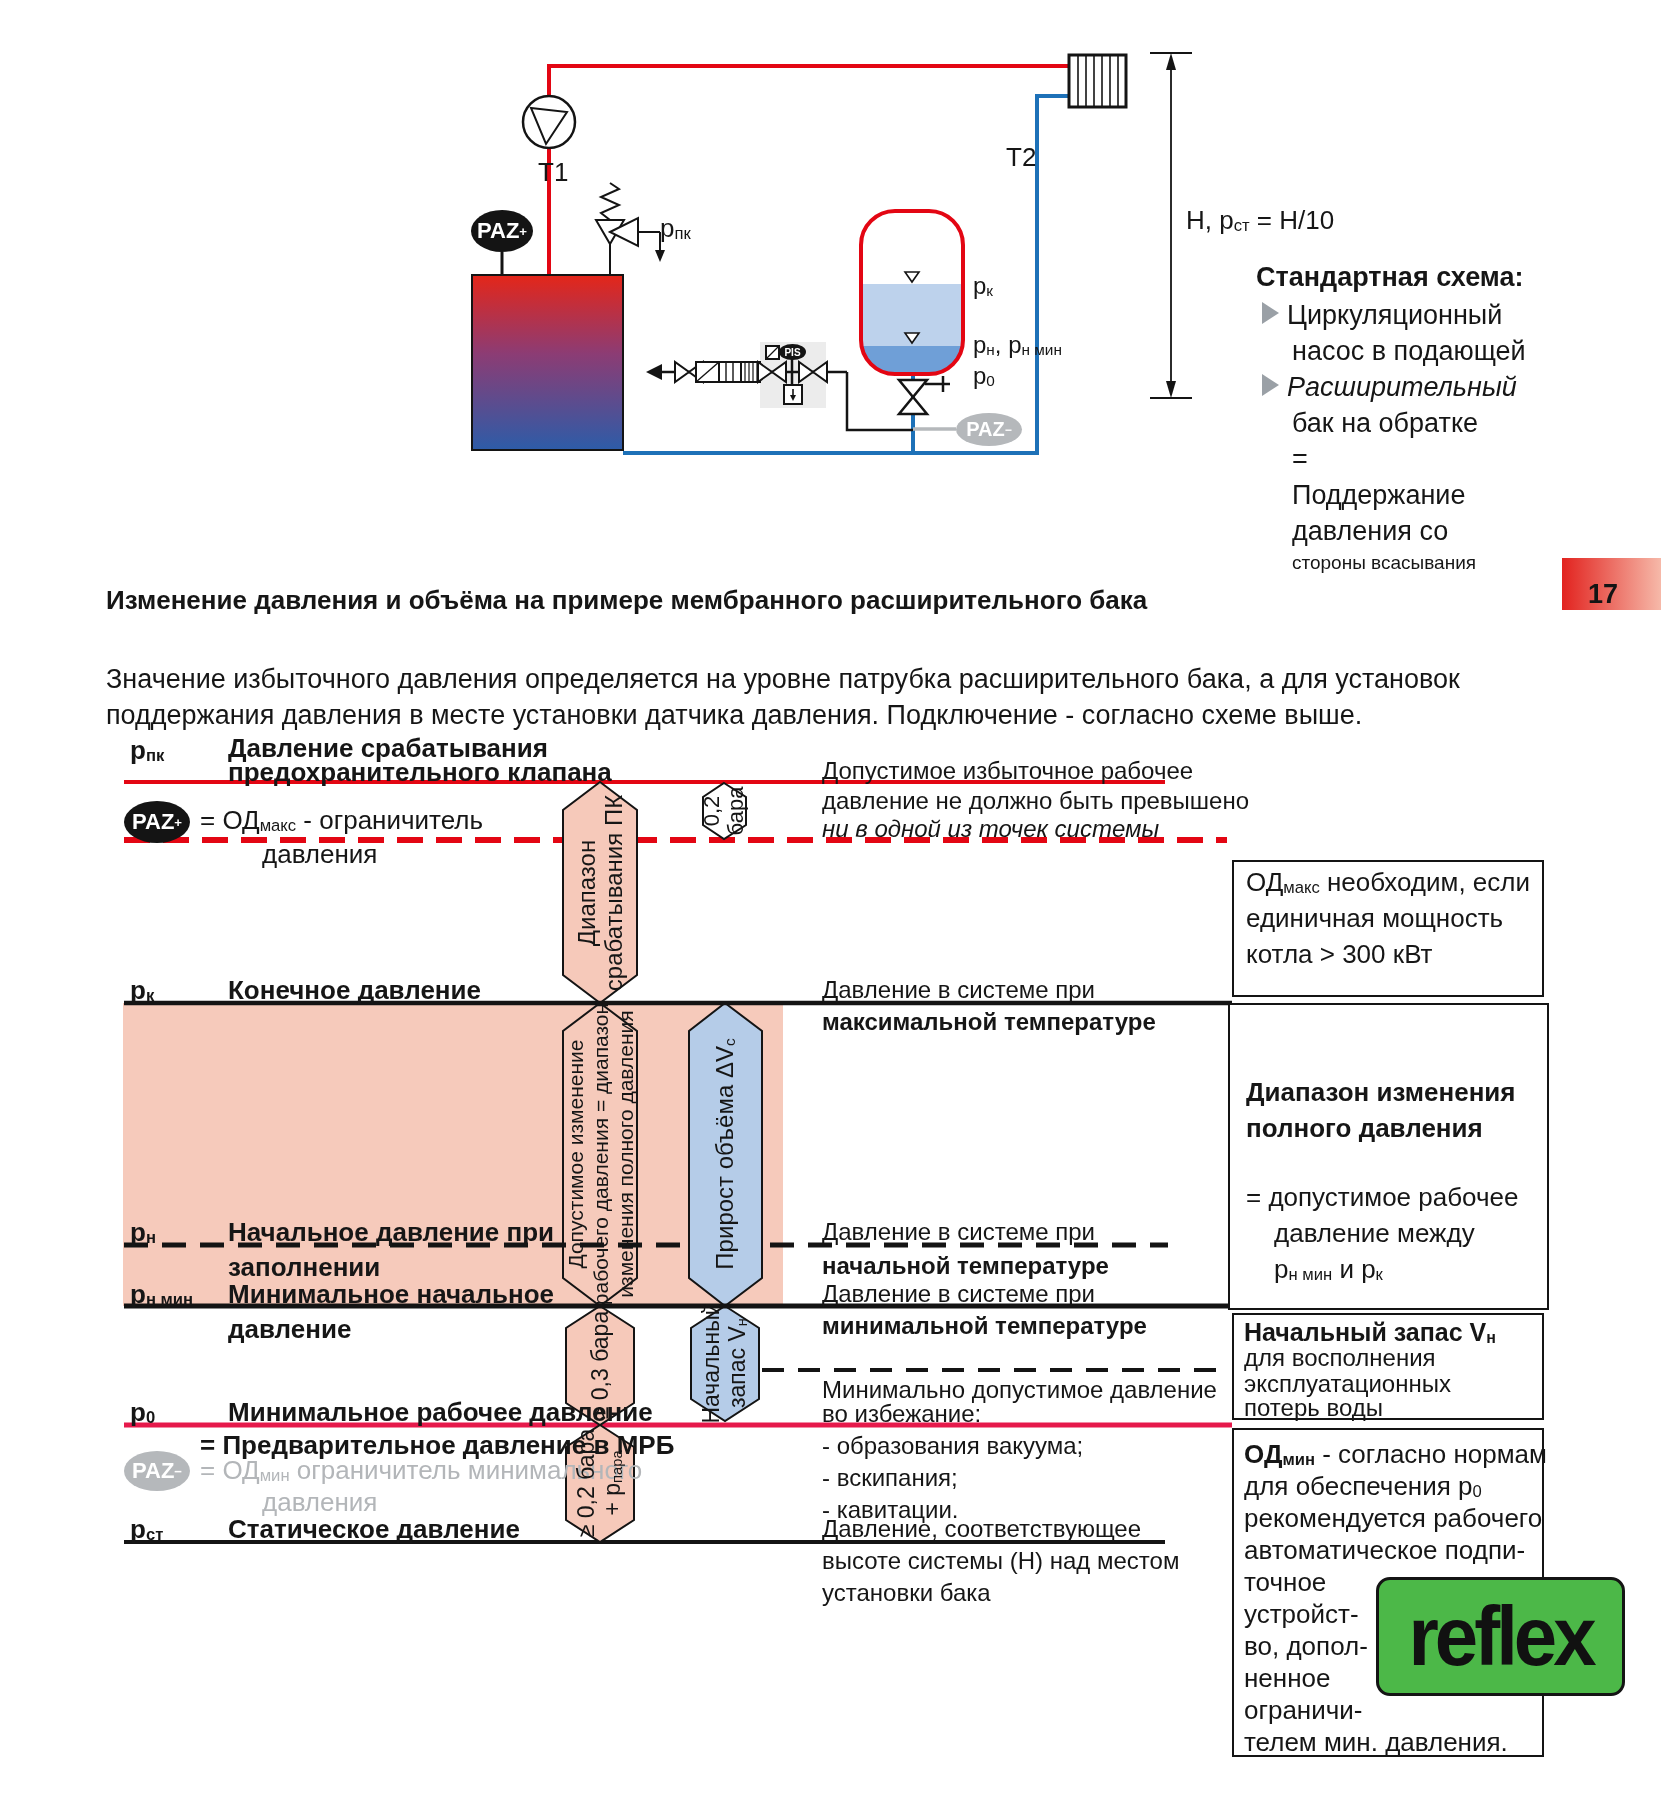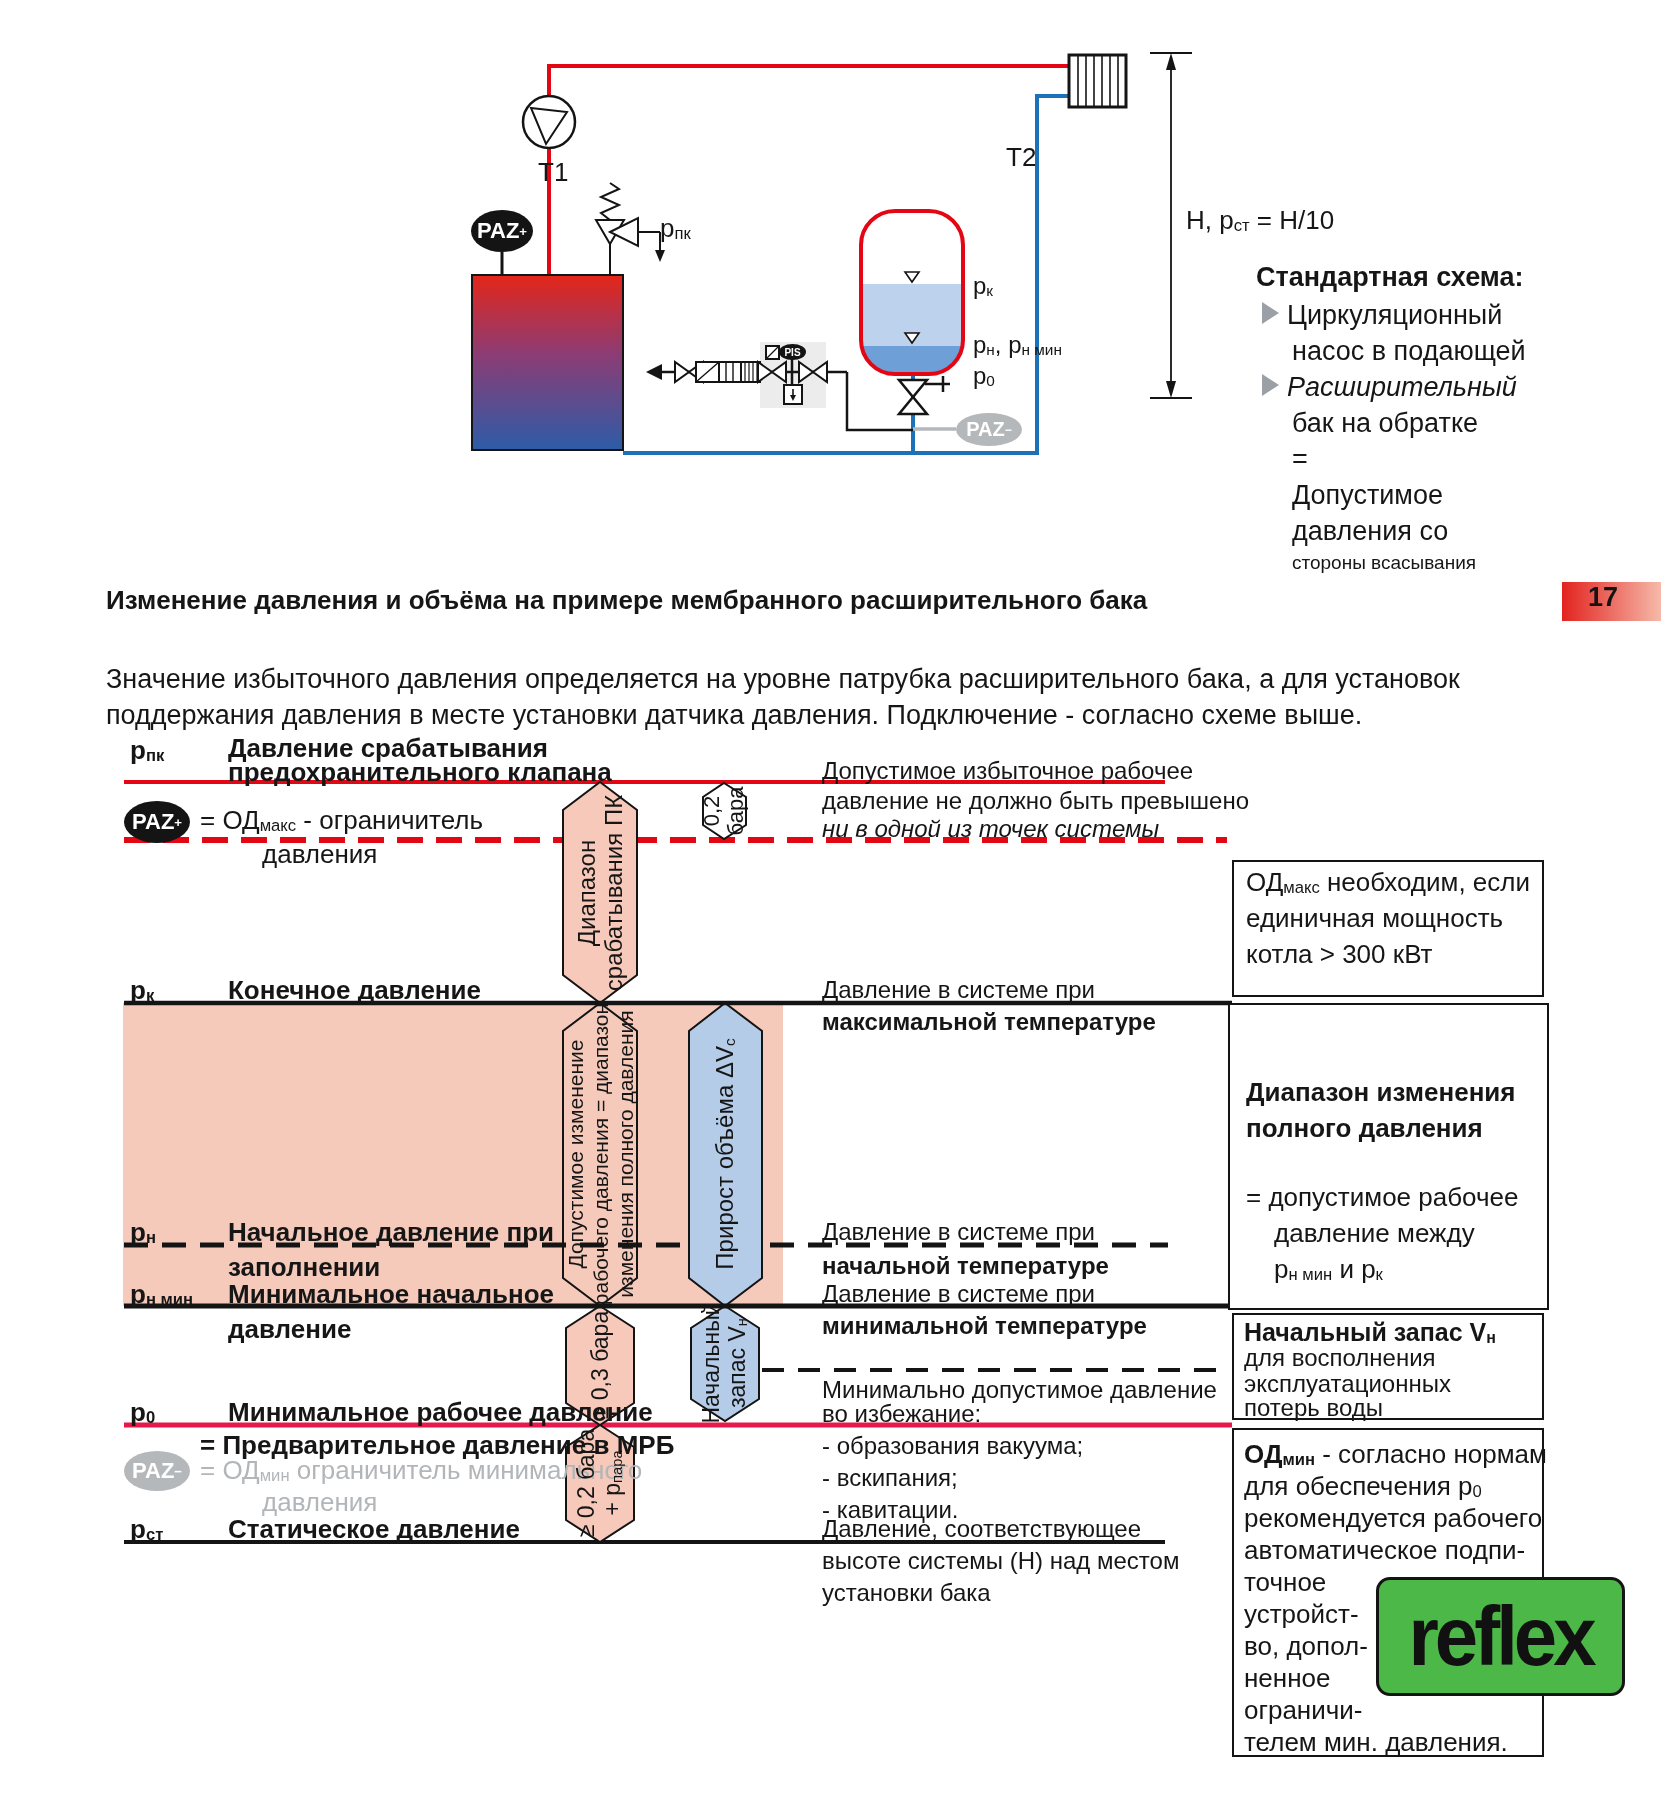--- a/index.html
+++ b/index.html
@@ -16,22 +16,22 @@
   .oval{position:absolute;display:flex;align-items:center;justify-content:center;
         border-radius:50%;color:#fff;font-weight:bold;z-index:3;}
   .oval.black{background:#141414;}
   .oval.graybg{background:#b5b8bb;}
   .hexlabel{position:absolute;display:flex;flex-direction:column;justify-content:center;
         align-items:center;transform:rotate(-90deg);z-index:3;text-align:center;}
   .hexlabel div{white-space:nowrap;}
   .box{position:absolute;background:#fff;border:2.5px solid #141414;z-index:2;}
   .tri{display:inline-block;width:0;height:0;border-left:17px solid #9aa0a6;
        border-top:11px solid transparent;border-bottom:11px solid transparent;}
-  .pagebadge{position:absolute;left:1562px;top:582px;width:99px;height:39px;z-index:3;
-       background:linear-gradient(to right,#e2231f,#f6b9a9);display:flex;align-items:flex-start;}
+  .pagebadge{position:absolute;left:1562px;top:558px;width:99px;height:52px;z-index:3;
+       background:linear-gradient(to right,#e2231f,#f6b9a9);display:flex;align-items:flex-end;}
   .pagebadge span{font-weight:bold;font-size:27px;margin-left:26px;color:#141414;}
   .logo{position:absolute;left:1376px;top:1577px;width:243px;height:113px;z-index:4;
        background:#4cb848;border:3px solid #141414;border-radius:14px;
        display:flex;align-items:center;justify-content:center;}
   .logo span{font-weight:bold;font-size:78px;letter-spacing:-4px;color:#111;transform:scaleY(1.08);}
 </style>
 </head>
 <body>
 
 <div class="page">
@@ -182,21 +182,21 @@
       <span class="u">−</span>
   </div>
   <div class="oval black" style="left:779px;top:344px;width:27px;height:16px;font-size:10px;">PIS</div>
 
   <div class="t b" style="left:1256px;top:262px;font-size:27px;">Стандартная схема:</div>
   <div class="t" style="left:1262px;top:300px;font-size:27px;"><span class="tri"></span><span style="margin-left:8px;">Циркуляционный</span></div>
   <div class="t" style="left:1292px;top:336px;font-size:27px;">насос в подающей</div>
   <div class="t" style="left:1262px;top:372px;font-size:27px;"><span class="tri"></span><span style="margin-left:8px;font-style:italic;">Расширительный</span></div>
   <div class="t" style="left:1292px;top:408px;font-size:27px;">бак на обратке</div>
   <div class="t" style="left:1292px;top:444px;font-size:27px;">=</div>
-  <div class="t" style="left:1292px;top:480px;font-size:27px;">Допустимое</div>
+  <div class="t" style="left:1292px;top:480px;font-size:27px;">Поддержание</div>
   <div class="t" style="left:1292px;top:516px;font-size:27px;">давления со</div>
   <div class="t" style="left:1292px;top:552px;font-size:19px;">стороны всасывания</div>
 
   <div class="t" style="left:106px;top:664px;font-size:27px;">Значение избыточного давления определяется на уровне патрубка расширительного бака, а для установок</div>
   <div class="t b" style="left:106px;top:586px;">Изменение давления и объёма на примере мембранного расширительного бака</div>
   <div class="t" style="left:106px;top:700px;font-size:27px;">поддержания давления в месте установки датчика давления. Подключение - согласно схеме выше.</div>
 
   <div class="pagebadge">
       <span>17</span>
     </div>

